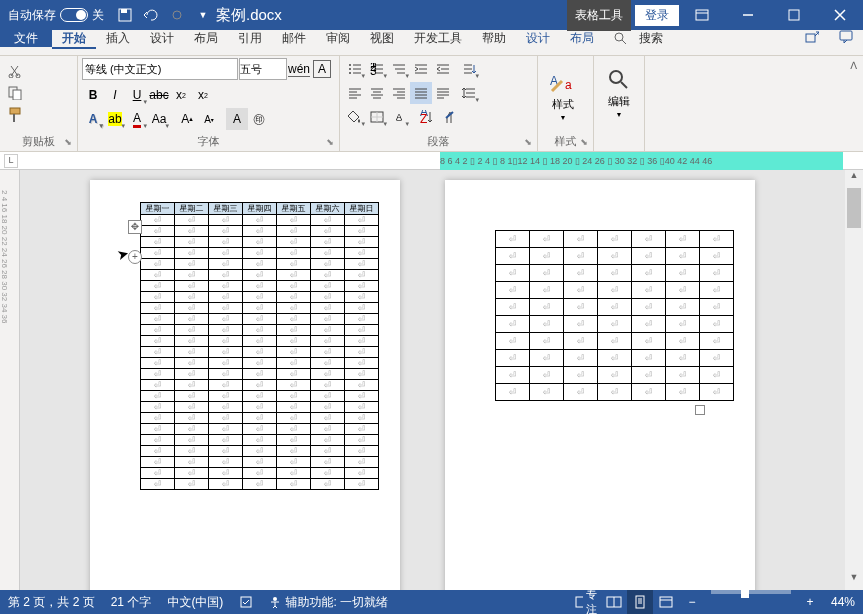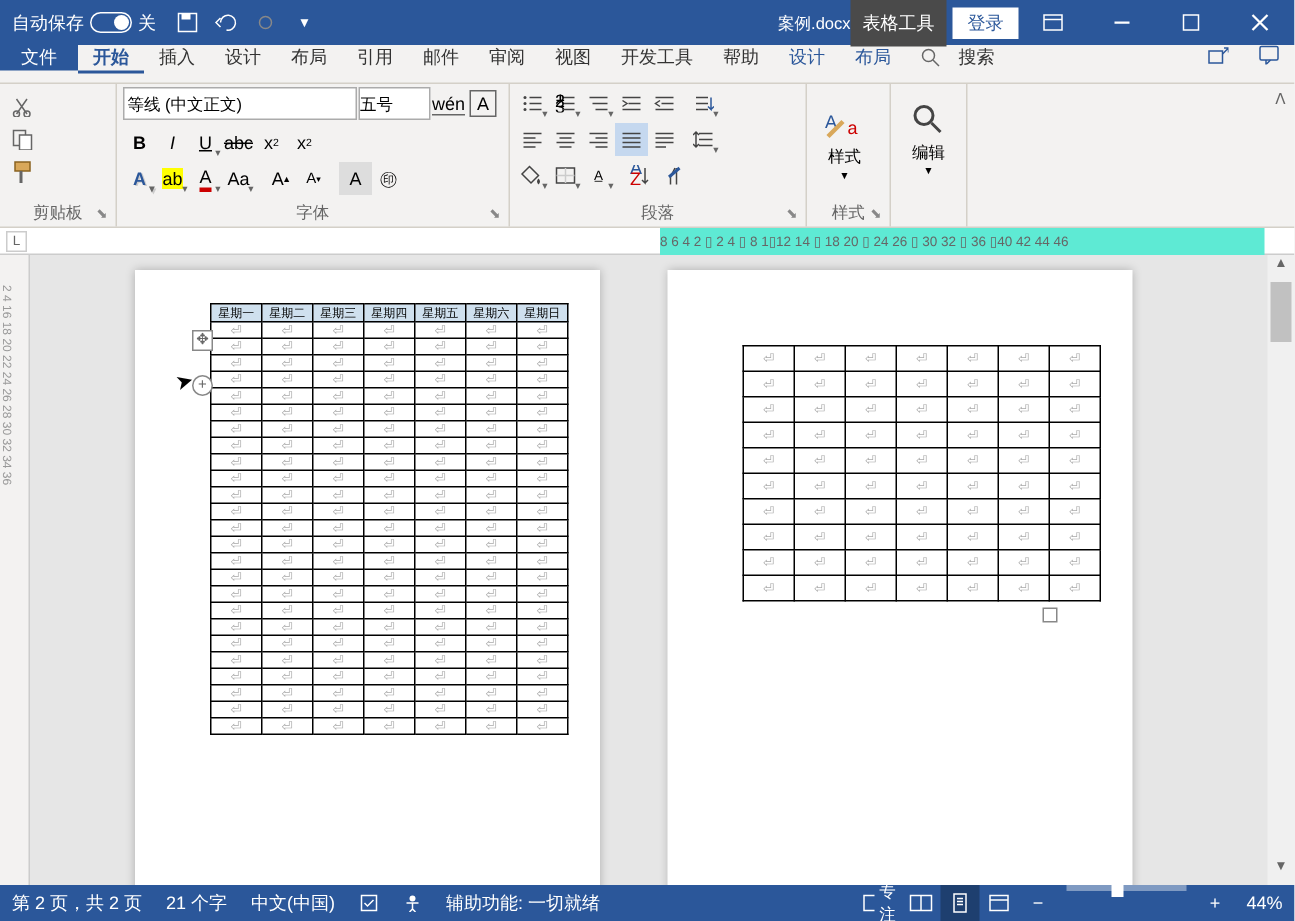--- a/index.html
+++ b/index.html
@@ -2,21 +2,21 @@
 <html><head>
 <meta charset="utf-8">
 <style>
 *{margin:0;padding:0;box-sizing:border-box;font-family:"Microsoft YaHei",sans-serif;font-size:12px;user-select:none}
 body{width:863px;height:614px;background:#fff;overflow:hidden;position:relative}
 .titlebar{height:30px;background:#2b579a;display:flex;align-items:center;color:#fff}
 .autosave{padding:0 8px;display:flex;align-items:center;gap:4px}
 .toggle{width:28px;height:14px;border:1px solid #fff;border-radius:7px;position:relative}
 .toggle::after{content:"";position:absolute;right:1px;top:1px;width:10px;height:10px;background:#fff;border-radius:50%}
 .qat-icon{width:26px;height:30px;display:flex;align-items:center;justify-content:center;cursor:pointer}
-.doc-title{flex:1;text-align:right;font-size:11px}
+.doc-title{flex:1;text-align:left;font-size:15px}
 .table-tools{background:#4a4a4a;padding:16px 8px;height:30px;display:flex;align-items:center}
 .login-btn{background:#fff;color:#2b579a;padding:2px 10px;margin-left:4px}
 .win-btn{width:46px;height:30px;display:flex;align-items:center;justify-content:center;cursor:pointer}
 .tabbar{height:26px;background:#f3f2f1;display:flex;align-items:flex-start;border-bottom:1px solid #d4d0c8}
 .tab{padding:0 10px;display:flex;align-items:center;cursor:pointer;color:#333}
 .file-tab{background:#2b579a;color:#fff;padding:0 14px}
 .tab.active{color:#2b579a;font-weight:bold;border-bottom:2px solid #2b579a}
 .tab.ctx{color:#2b579a}
 .tab-right{margin-left:auto;display:flex}
 .ribbon{height:96px;background:#f3f2f1;border-bottom:1px solid #d4d0c8;display:flex}
@@ -737,21 +737,21 @@
 <div class="statusbar">
   <div class="sb-item">第 2 页，共 2 页</div>
   <div class="sb-item">21 个字</div>
   <div class="sb-item">中文(中国)</div>
   <div class="sb-item">
       <svg width="14" height="14">
         <rect x="2" y="2" width="10" height="10" fill="none" stroke="#fff"></rect>
         <path d="M4 7 L6 9 L10 5" stroke="#fff" fill="none"></path>
       </svg>
     </div>
-  <div class="sb-item" style="gap:16px">
+  <div class="sb-item" style="gap:4px">
       <svg width="12" height="12">
         <circle cx="6" cy="3" r="2" fill="#fff"></circle>
         <path d="M2 6 H10 M6 6 V10 M4 12 L6 10 L8 12" stroke="#fff" fill="none"></path>
       </svg>
       <span>辅助功能: 一切就绪</span>
     </div>
   <div class="views">
     <div class="view-btn" style="gap:3px">
         <svg width="12" height="12">
           <rect x="1" y="1" width="10" height="10" fill="none" stroke="#fff"></rect>

